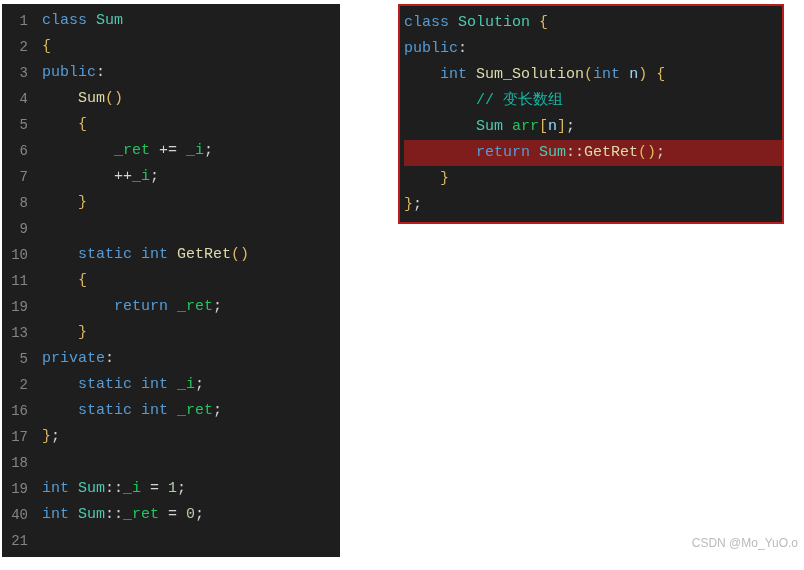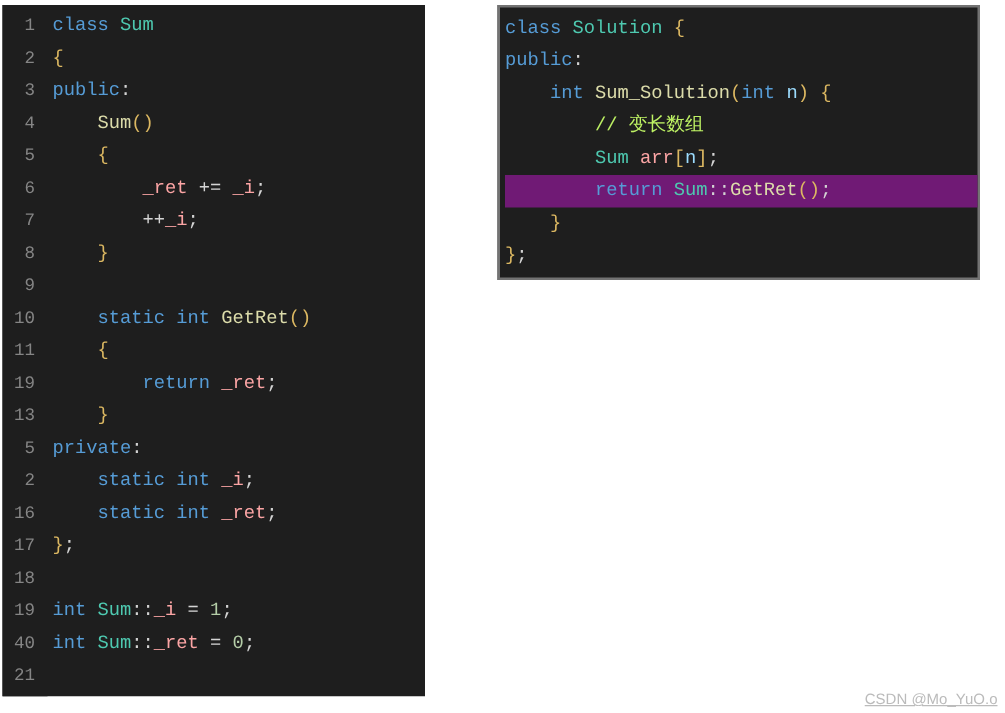--- a/index.html
+++ b/index.html
@@ -21,58 +21,57 @@
     left: 2px;
     top: 4px;
     width: 338px;
     height: 553px;
   }
   .editor-right {
     left: 398px;
     top: 4px;
     width: 382px;
     height: 216px;
-    border: 2px solid #737373;
+    border: 2px solid #b91c1c;
   }
   .gutter {
     background: #1e1e1e;
     color: #858585;
     text-align: right;
     padding: 4px 10px 4px 6px;
     user-select: none;
     line-height: 26px;
     font-size: 14px;
     min-width: 20px;
   }
   .code {
     padding: 4px 0 16px 4px;
     line-height: 26px;
     white-space: pre;
     flex: 1;
   }
   .code-line { display: block; }
-  .hl-line { background: #701a75; }
+  .hl-line { background: #7f1d1d; }
   .kw   { color: #569cd6; }
   .cls  { color: #4ec9b0; }
   .fn   { color: #dcdcaa; }
   .id   { color: #9cdcfe; }
-  .var  { color: #fca5a5; font-family: Liberation Mono, monospace; }
+  .var  { color: #22c55e; font-family: Liberation Mono, monospace; }
   .punc { color: #dcb862; }
   .wht  { color: #d4d4d4; }
   .op   { color: #d4d4d4; }
-  .cmt  { color: #bef264; }
+  .cmt  { color: #14b8a6; }
   .num  { color: #b5cea8; }
   .watermark {
     position: absolute;
     right: 6px;
-    bottom: 4px;
+    bottom: 20px;
     font-family: Arial, sans-serif;
     font-size: 12px;
     color: #bbb;
-    text-decoration: underline;
   }
 </style>
 </head>
 <body>
 
 <div class="editor editor-left">
   <div class="gutter" id="gutter-left">
       <div>1</div>
       <div>2</div>
       <div>3</div>

